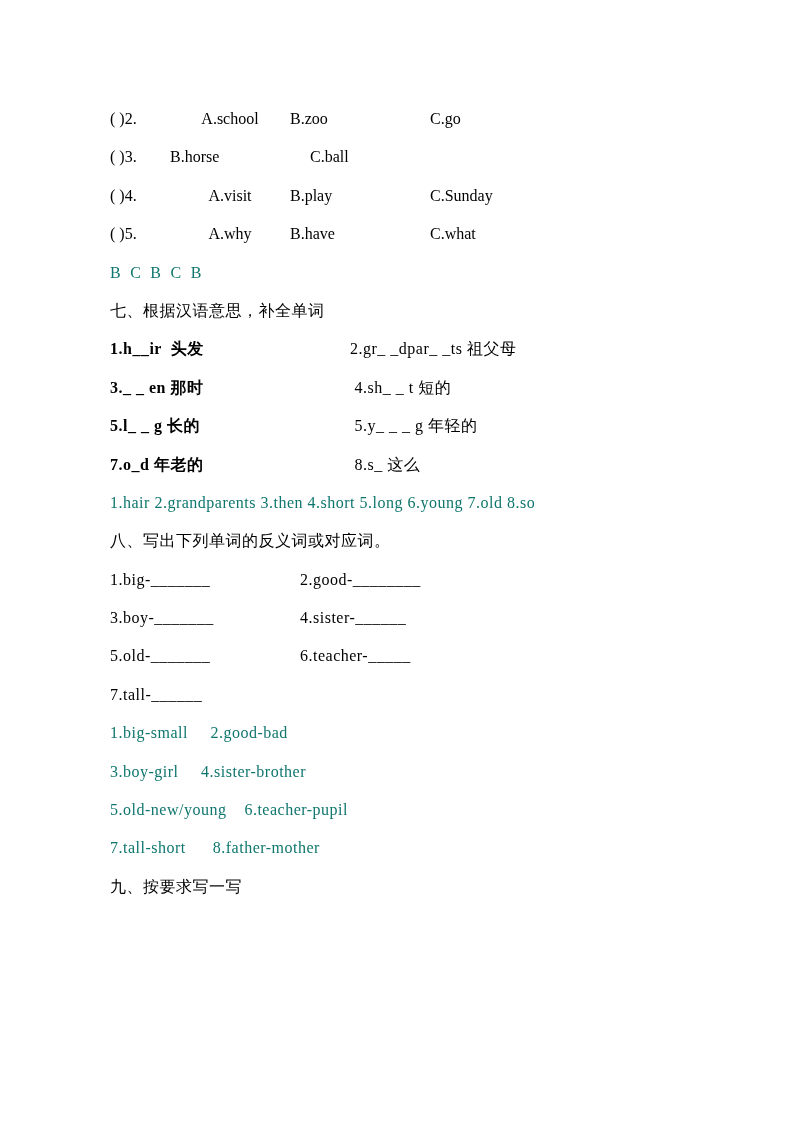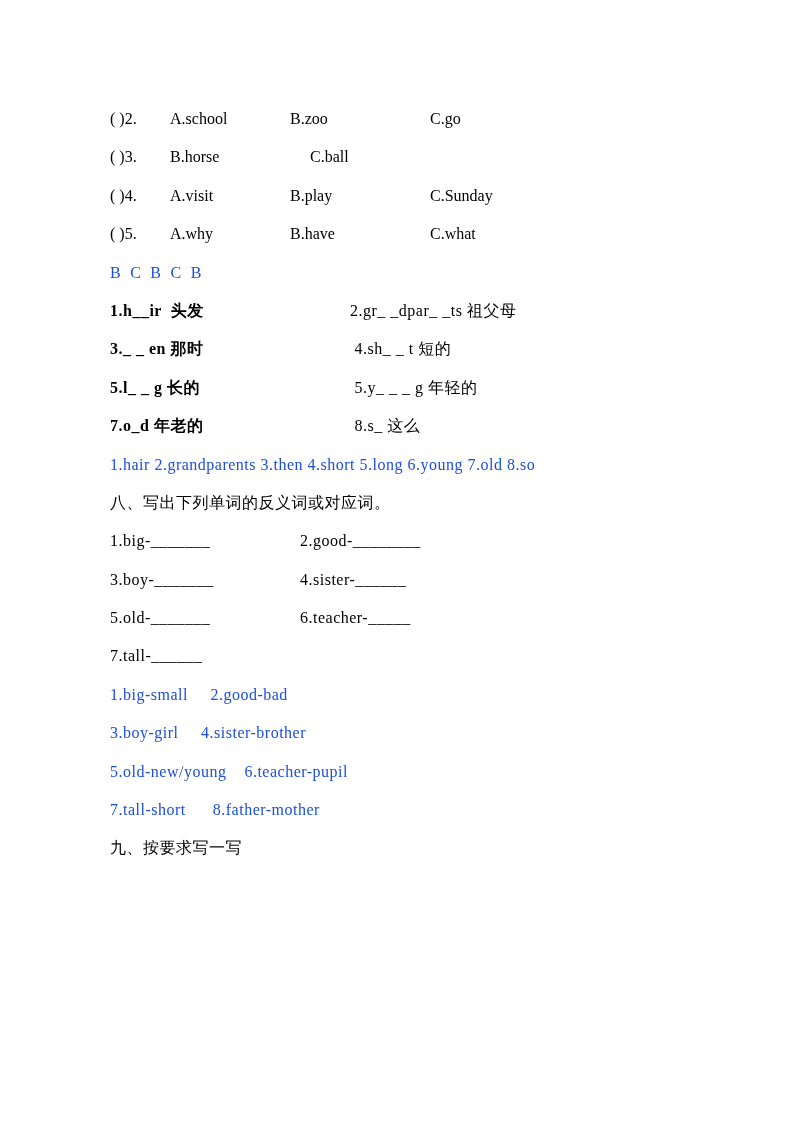--- a/index.html
+++ b/index.html
@@ -14,30 +14,31 @@
     }
     .page {
       padding: 100px 110px 60px 110px;
       line-height: 2.4;
     }
     .line {
       white-space: pre;
       letter-spacing: 0.5px;
     }
     .red {
-      color: #1d4ed8;
+      color: #0f766e;
     }
     .mcq-row {
       display: flex;
     }
     .mcq-prefix {
       width: 60px;
     }
     .mcq-a {
       width: 120px;
+      text-align: center;
     }
     .mcq-b {
       width: 140px;
     }
     .mcq-c {
       width: 120px;
     }
     .two-col {
       display: flex;
     }
@@ -76,20 +77,21 @@
 
   <div class="mcq-row">
     <span class="mcq-prefix">( )5.</span>
     <span class="mcq-a">A.why</span>
     <span class="mcq-b">B.have</span>
     <span class="mcq-c">C.what</span>
   </div>
 
   <div class="line red">B  C  B  C  B</div>
 
+  <div class="line">七、根据汉语意思，补全单词</div>
 
   <div class="two-col">
     <span class="col-left line">1.h__ir  头发</span>
     <span class="col-right line">2.gr_ _dpar_ _ts 祖父母</span>
   </div>
   <div class="two-col">
     <span class="col-left line">3._ _ en 那时</span>
     <span class="col-right line"> 4.sh_ _ t 短的</span>
   </div>
   <div class="two-col">

